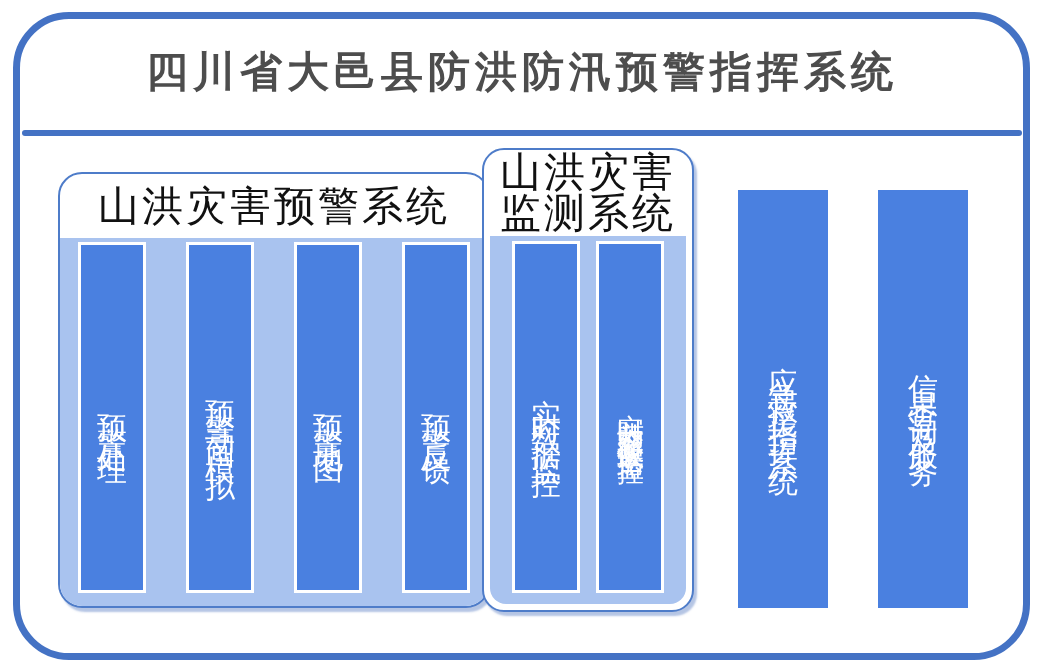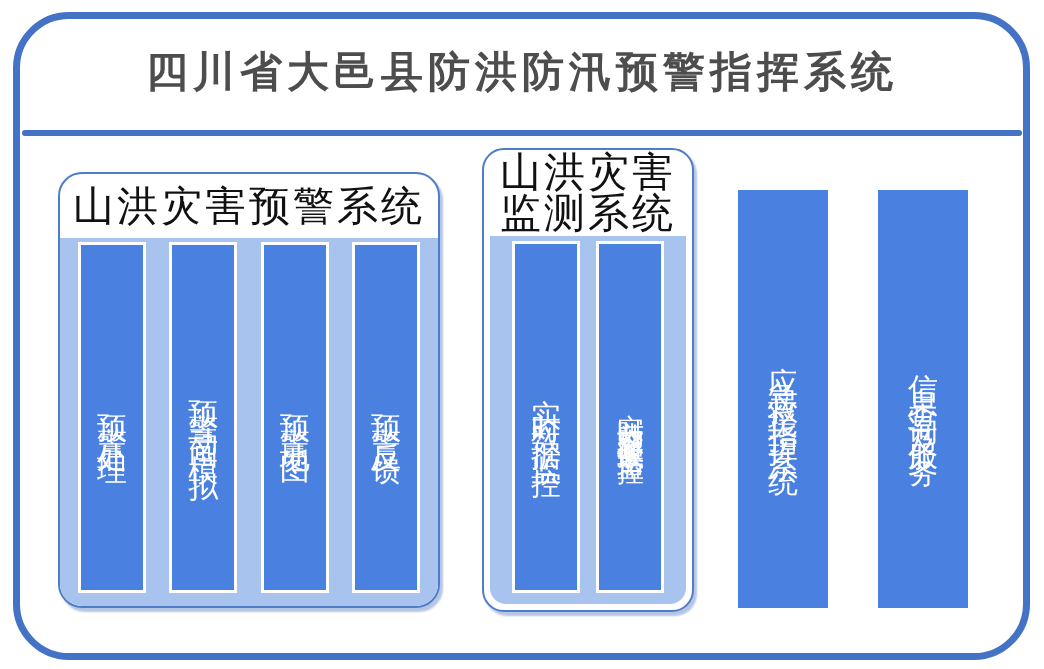--- a/index.html
+++ b/index.html
@@ -43,21 +43,21 @@
   }
   .panel{
     position:absolute;
     box-sizing:border-box;
     background:#fff;
     border:2px solid #4E7CC9;
     overflow:hidden;
     box-shadow:3px 4px 2px rgba(120,150,205,0.55);
   }
   .panel-left{
-    left:58px;top:172px;width:382px;height:436px;
+    left:58px;top:172px;width:432px;height:436px;
     border-radius:24px;
   }
   .panel-mid{
     left:482px;top:148px;width:212px;height:464px;
     border-radius:22px;
   }
   .panel-title{
     position:absolute;left:0;right:0;top:0;
     display:flex;align-items:center;justify-content:center;
     color:#111;

